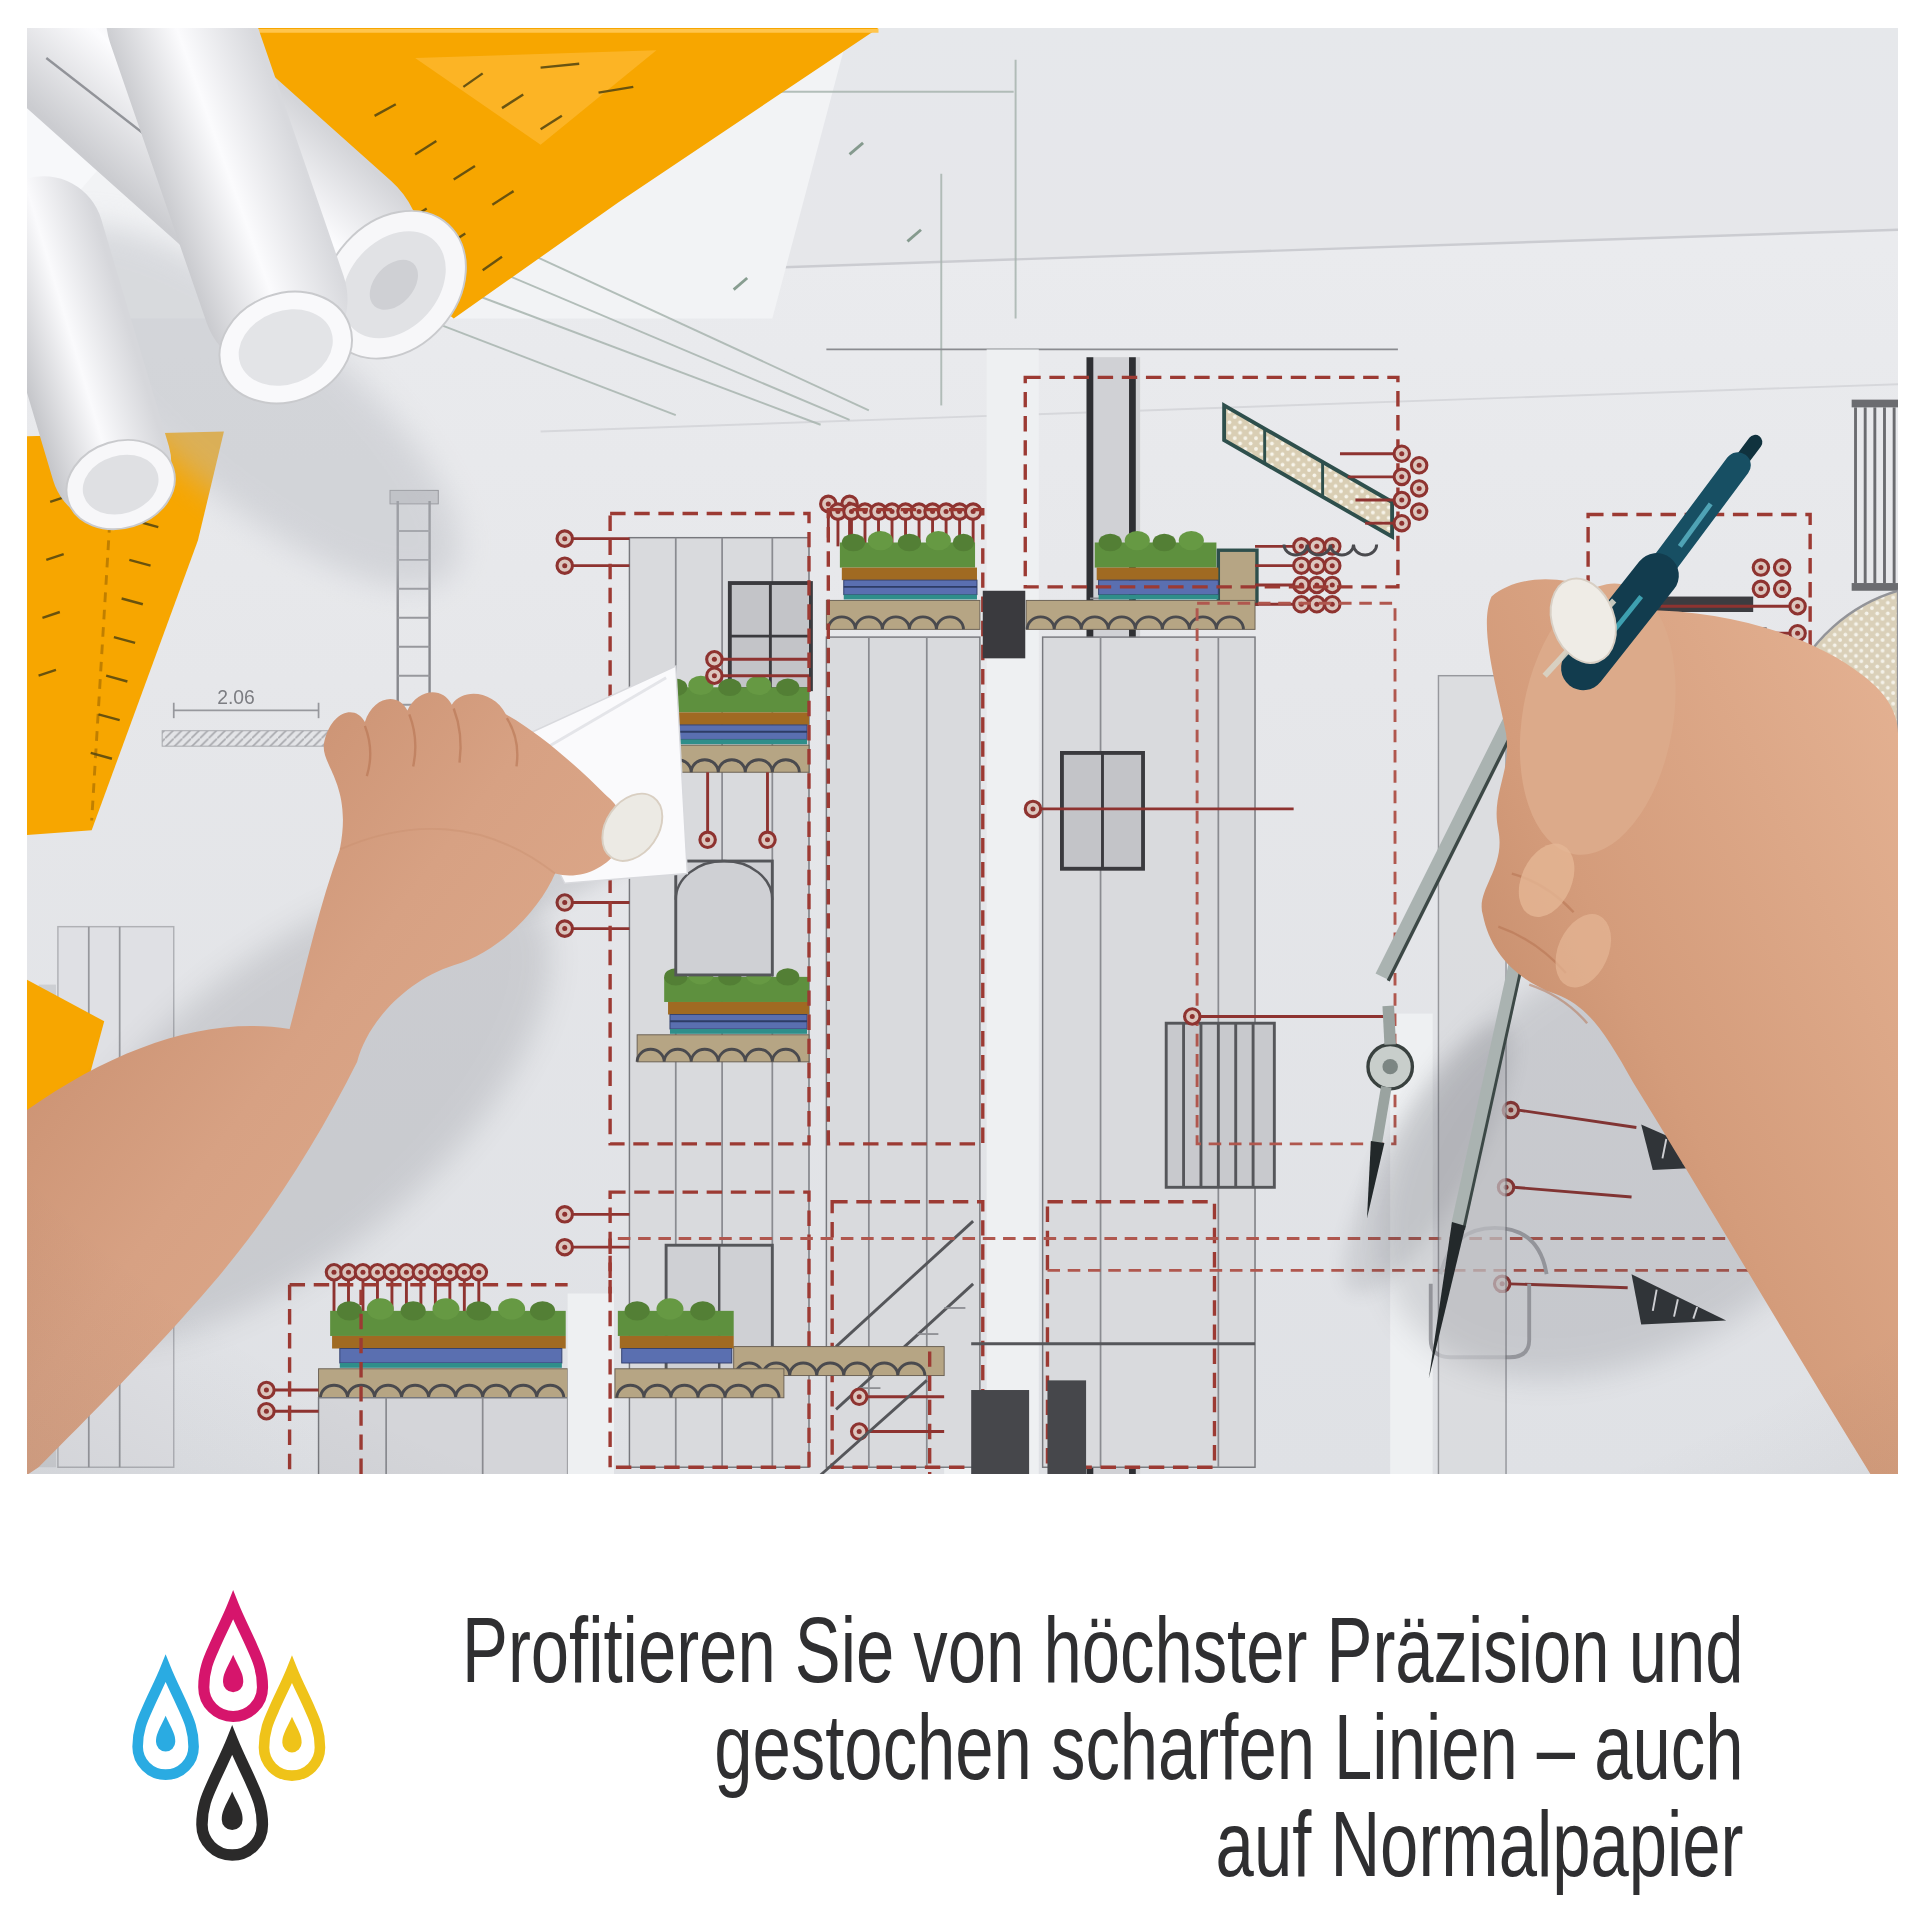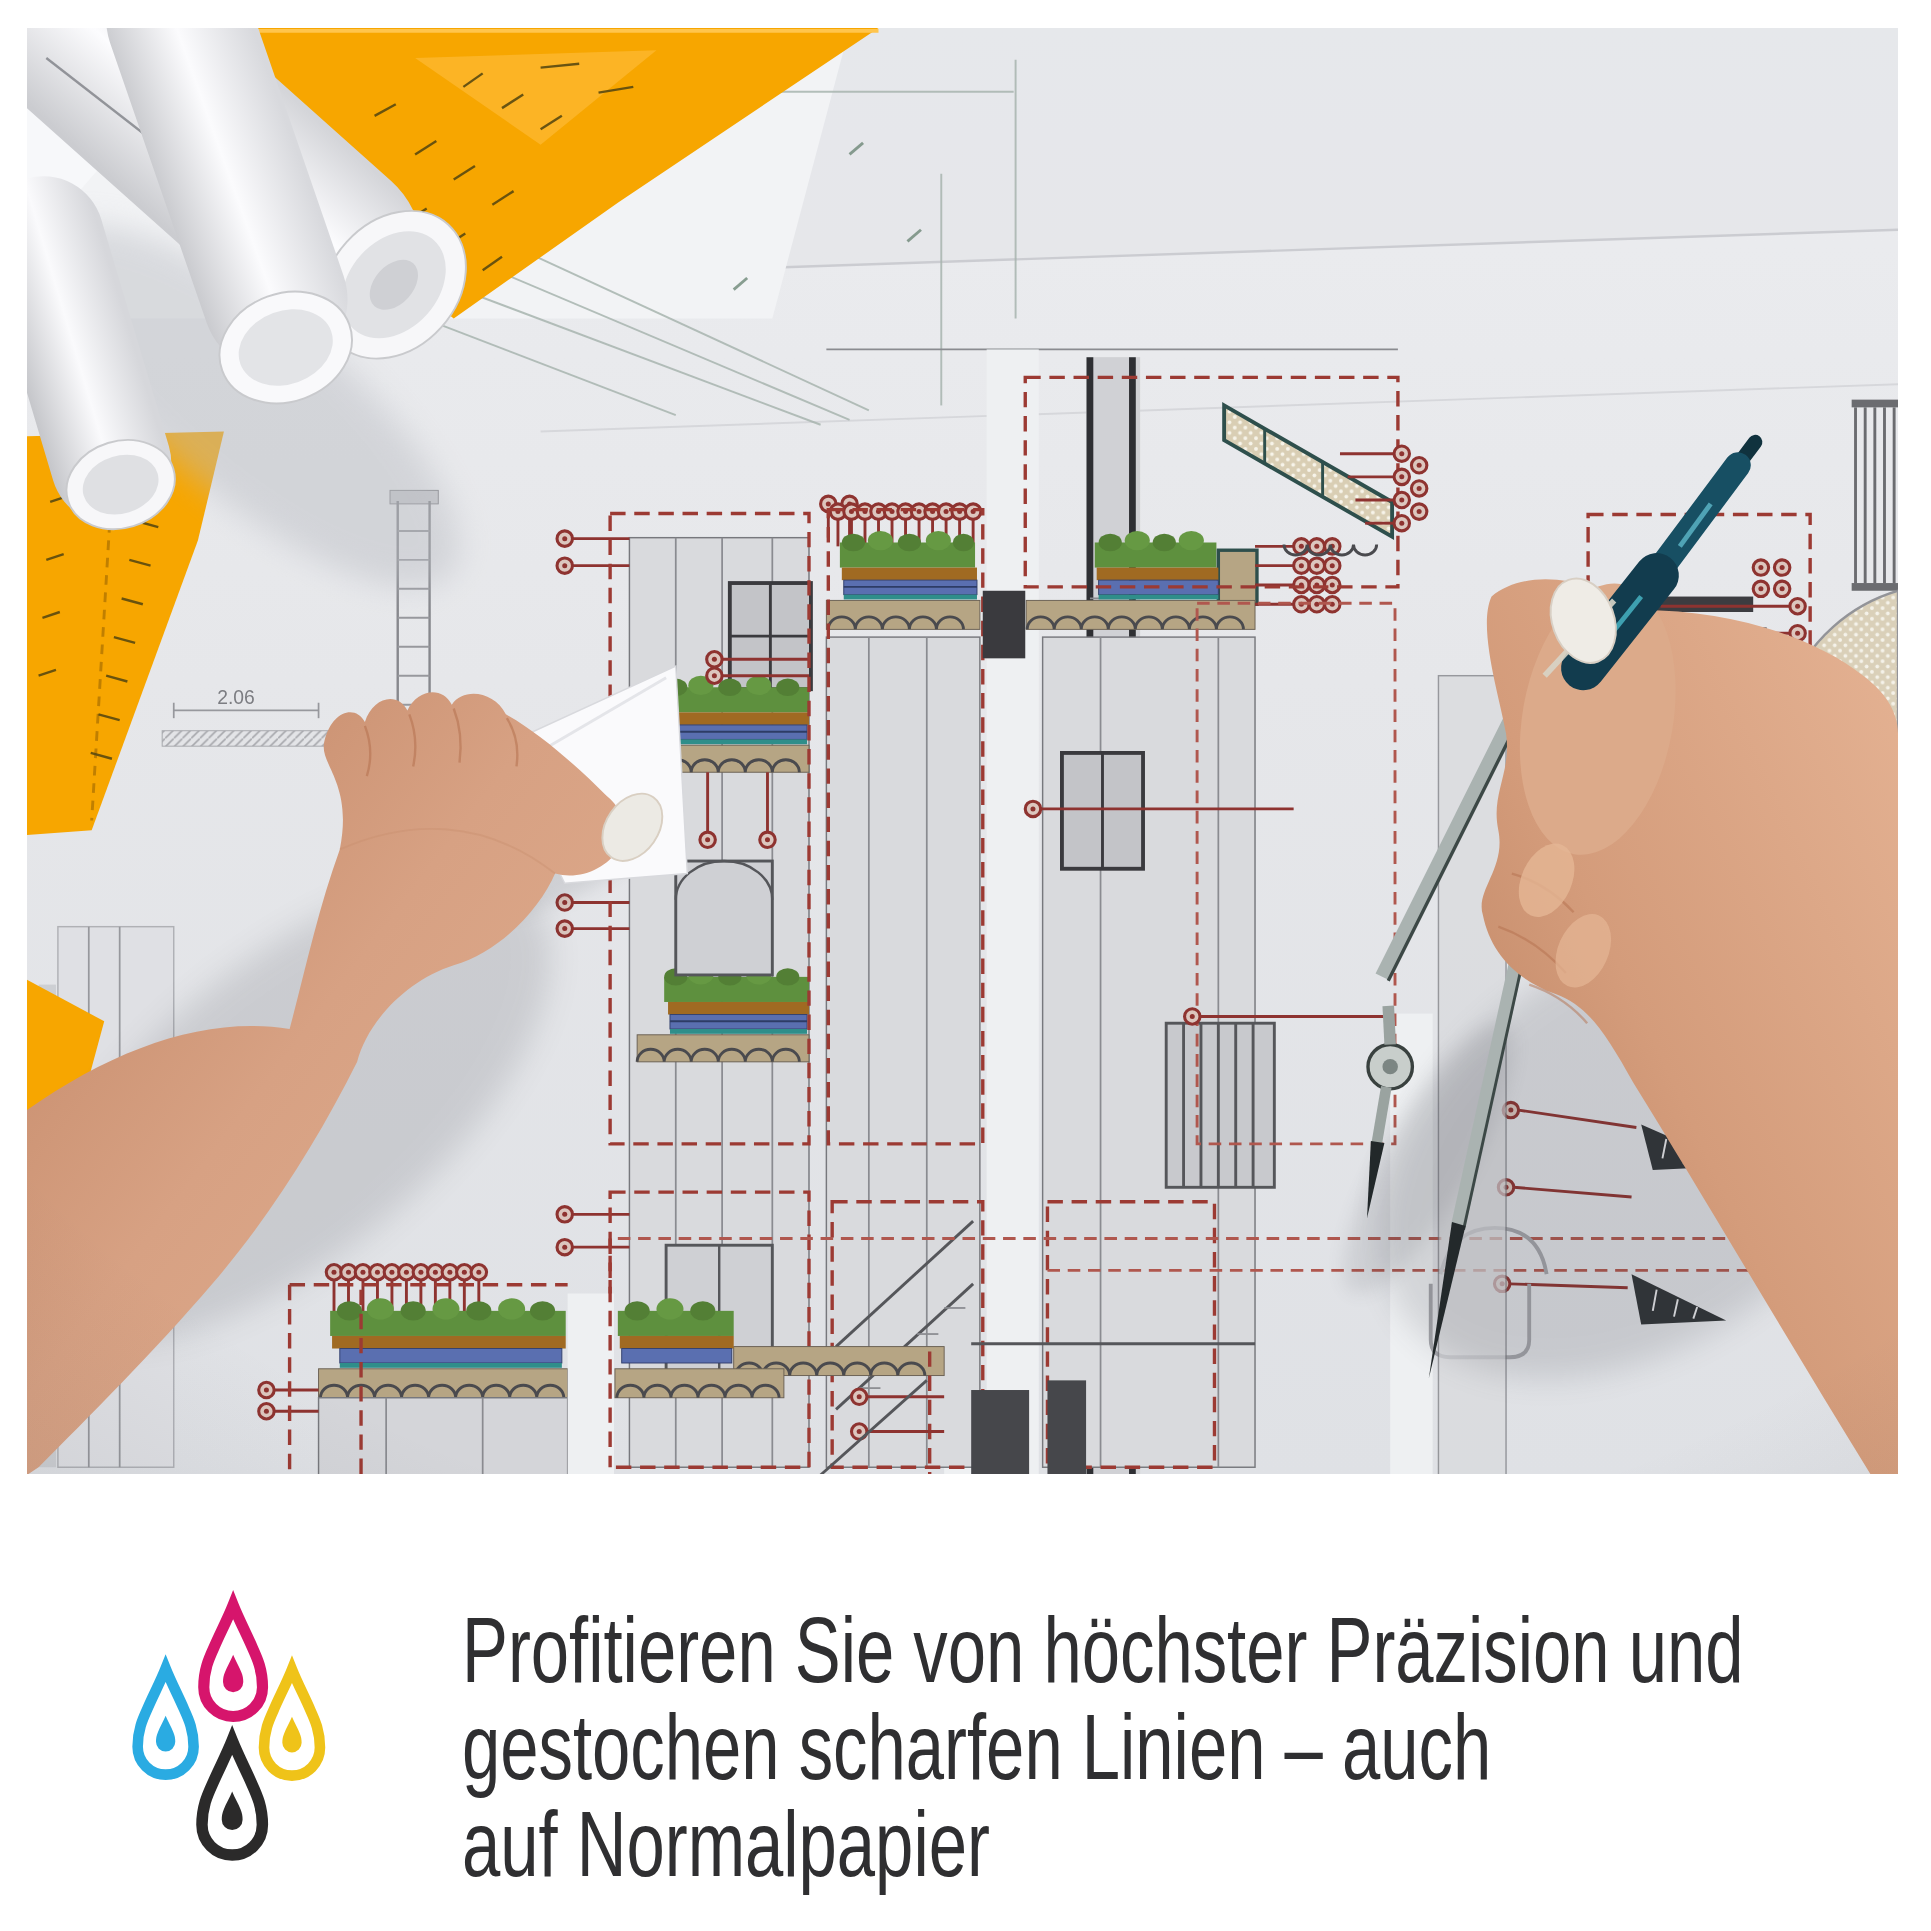--- a/index.html
+++ b/index.html
@@ -11,21 +11,21 @@
   .dash{fill:none;stroke:#9c3a33;stroke-width:3.5;stroke-dasharray:16 9;}
   .dashL{fill:none;stroke:#b0574e;stroke-width:3;stroke-dasharray:13 8;}
   .red{stroke:#8e3330;stroke-width:3;fill:none;}
   .gline{stroke:#55565a;stroke-width:3;fill:none;}
   .thin{stroke:#8a8b90;stroke-width:1.8;fill:none;}
   .wave{fill:none;stroke:#4a4a4e;stroke-width:3;}
   .sk{stroke:#a7b4ae;stroke-width:2;fill:none;opacity:.85;}
   .wall{fill:#d9dadd;stroke:#77787d;stroke-width:1.5;}
   .darkrect{fill:#3c3c40;}
   
-  .caption-row{position:absolute;left:0;top:0;width:1931px;height:1773px;pointer-events:none;}
+  .caption-row{position:absolute;left:0;top:0;width:1931px;height:1773px;pointer-events:none;text-align:right;}
   .drops-icon{position:absolute;left:97px;top:1574px;width:280px;height:299px;}
   .caption{position:absolute;left:462px;top:1602px;color:#2f2f31;font-size:93px;
            line-height:97px;letter-spacing:0px;white-space:nowrap;
            transform:scaleX(.74);transform-origin:left top;font-weight:400;}
 </style>
 </head>
 <body>
 
 <div class="page">
 

